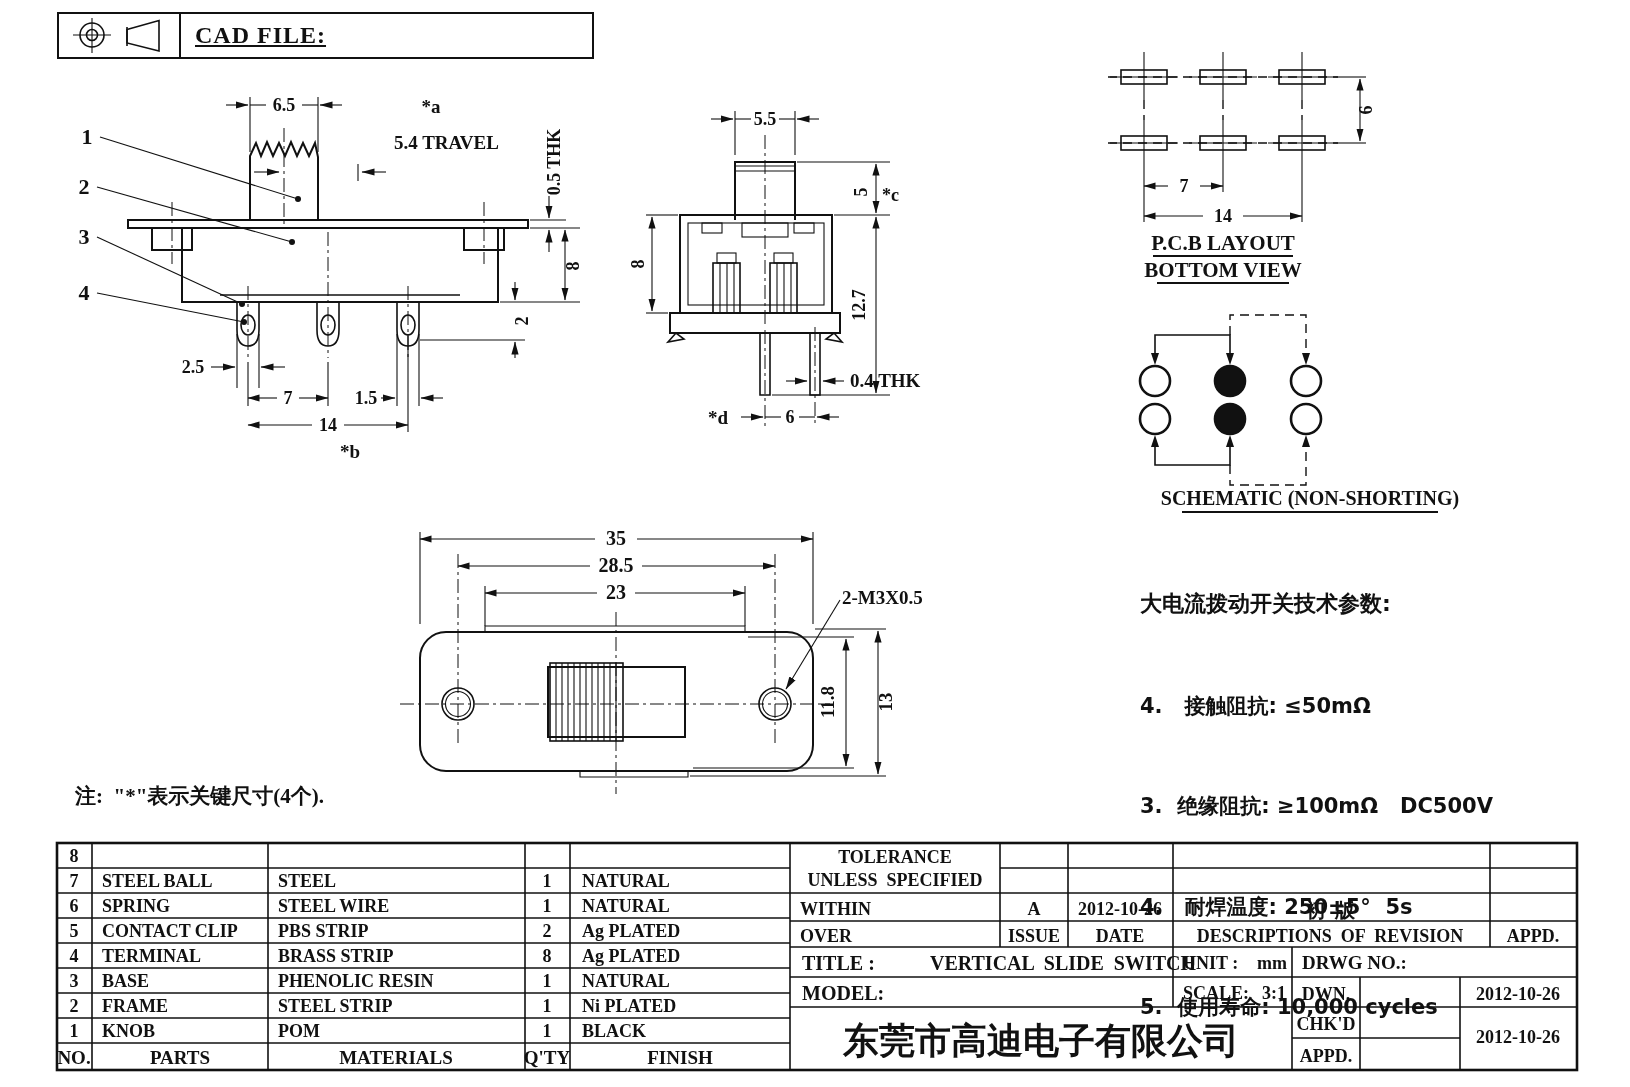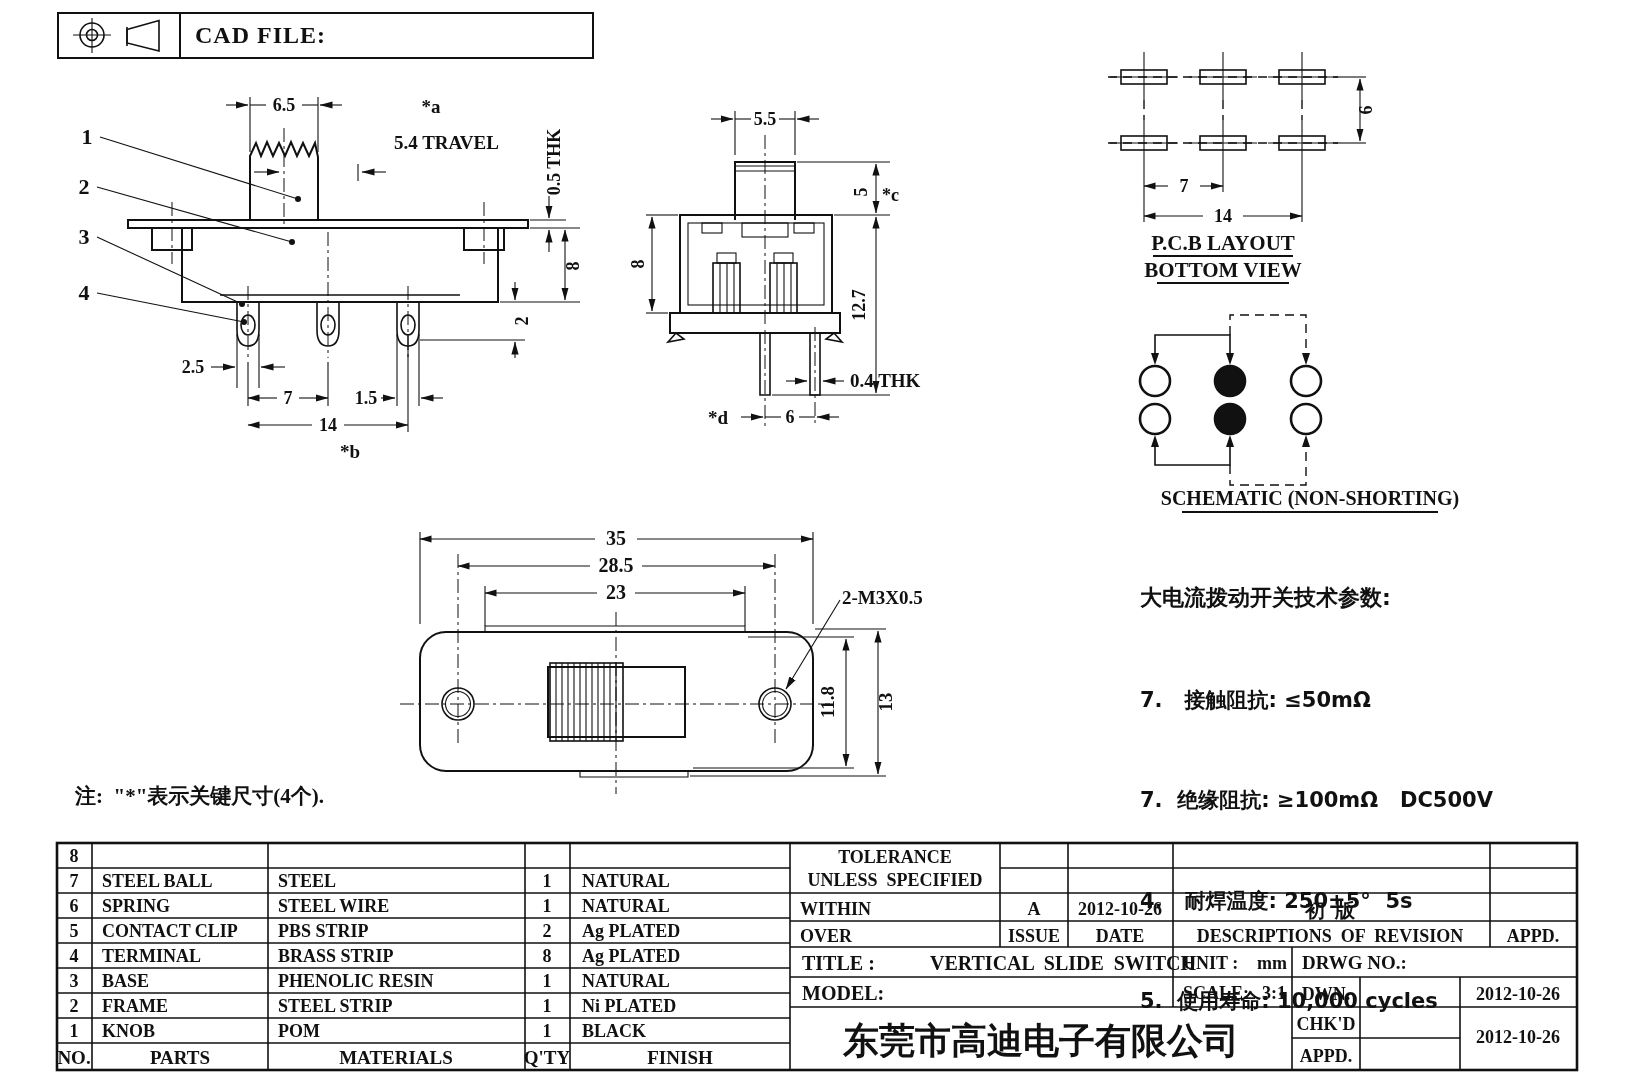--- a/index.html
+++ b/index.html
@@ -11,27 +11,27 @@
   .ol15{fill:none;stroke:#111;stroke-width:1.6;}
   .tl{fill:none;stroke:#111;stroke-width:1.1;}             
   .cl{fill:none;stroke:#111;stroke-width:1;stroke-dasharray:14 4 3 4;} 
   .dl{fill:none;stroke:#111;stroke-width:1.4;stroke-dasharray:9 6;}    
   svg text{font-family:"Liberation Serif",serif;font-weight:bold;fill:#111;font-size:17px;white-space:pre;}
   .t18{font-size:18px;} .t19{font-size:19px;} .t20{font-size:20px;} .t21{font-size:21px;}
   .t22{font-size:22px;} .t36{font-size:36px;font-family:"DejaVu Sans","Liberation Sans",sans-serif;}
   .mid{text-anchor:middle;}
   .wdot{fill:#111;stroke:none;}
   
-  #cadbox{left:57px;top:12px;width:533px;height:43px;border:2px solid #111;display:flex;align-items:center;}
+  #cadbox{left:57px;top:12px;width:533px;height:43px;border:2px solid #111;display:flex;align-items:center;text-decoration:underline;}
   #cadbox .divider{width:2px;height:100%;background:#111;}
   #cadlabel{font-weight:bold;font-size:24px;padding-left:14px;letter-spacing:1px;}
   
   #specs{left:1140px;top:514px;width:490px;font-family:"DejaVu Sans","Liberation Sans",sans-serif;
          font-weight:bold;font-size:21px;line-height:33.5px;white-space:pre;}
-  #specs .h{font-size:22px;margin-bottom:2px;}
+  #specs .h{font-size:22px;margin-bottom:2px;margin-top:6px;}
   
   #note{left:75px;top:782px;font-size:21px;font-weight:bold;white-space:pre;}
 </style>
 </head>
 <body>
 
 <div id="sheet">
 
   <svg width="0" height="0" style="position:absolute">
     <defs>
@@ -351,22 +351,22 @@
 
       <line x1="437" y1="137" x2="508" y2="137" class="tl"></line>
       <line x1="312" y1="284" x2="508" y2="284" class="tl"></line>
       <line x1="500" y1="139" x2="500" y2="282" class="tl" marker-start="url(#aS)" marker-end="url(#aE)"></line>
       <text x="514" y="210" class="t19 mid" transform="rotate(-90 514 210)">13</text>
     </g>
   </svg>
 
   <div id="specs" class="abs">
     <div class="h">大电流拨动开关技术参数:</div>
-    <div>7.   接触阻抗: ≤50mΩ</div>
-    <div>7.  绝缘阻抗: ≥100mΩ   DC500V</div>
+    <div>4.   接触阻抗: ≤50mΩ</div>
+    <div>3.  绝缘阻抗: ≥100mΩ   DC500V</div>
     <div>4.   耐焊温度: 250±5°  5s</div>
     <div>5.  使用寿命: 10,000 cycles</div>
     
     
     
     
   </div>
 
   <div id="note" class="abs">注:  "*"表示关键尺寸(4个).</div>
 

